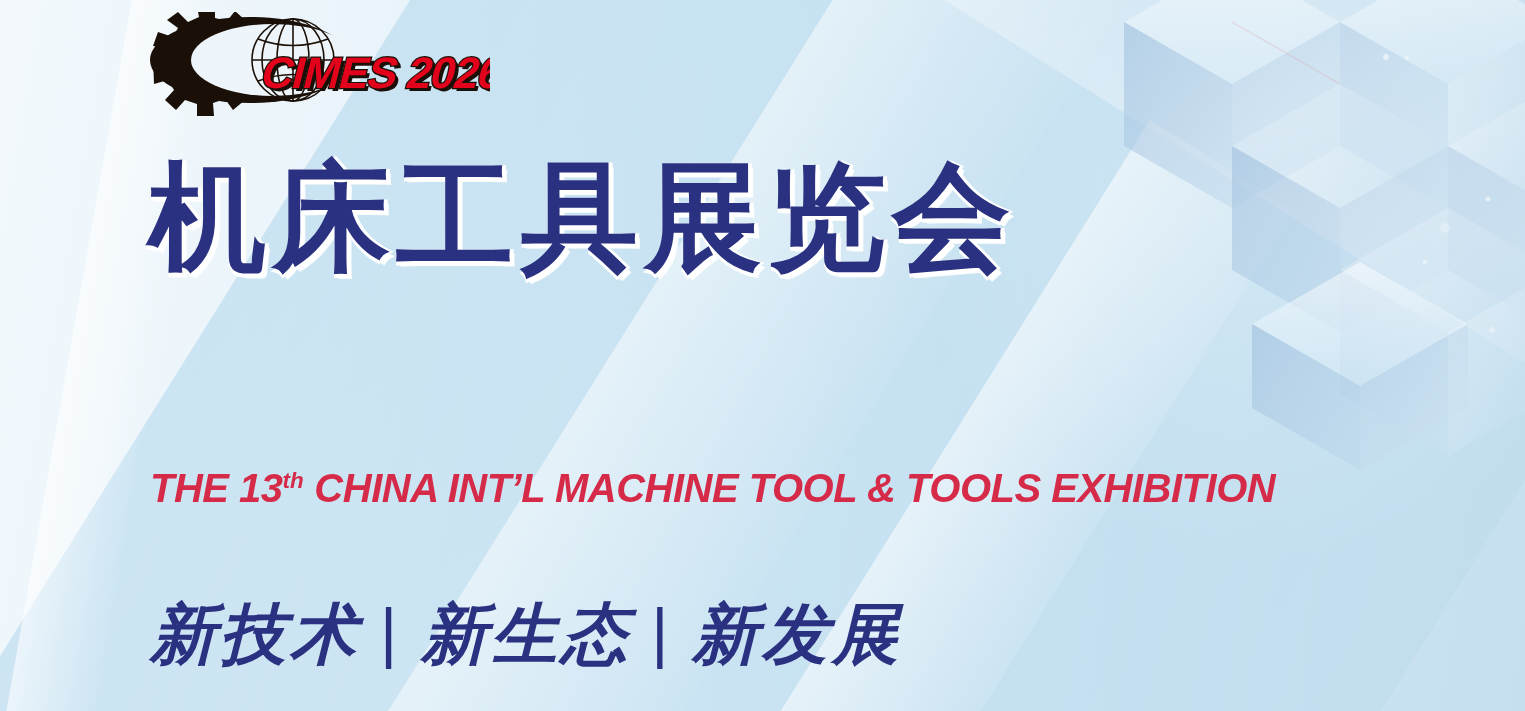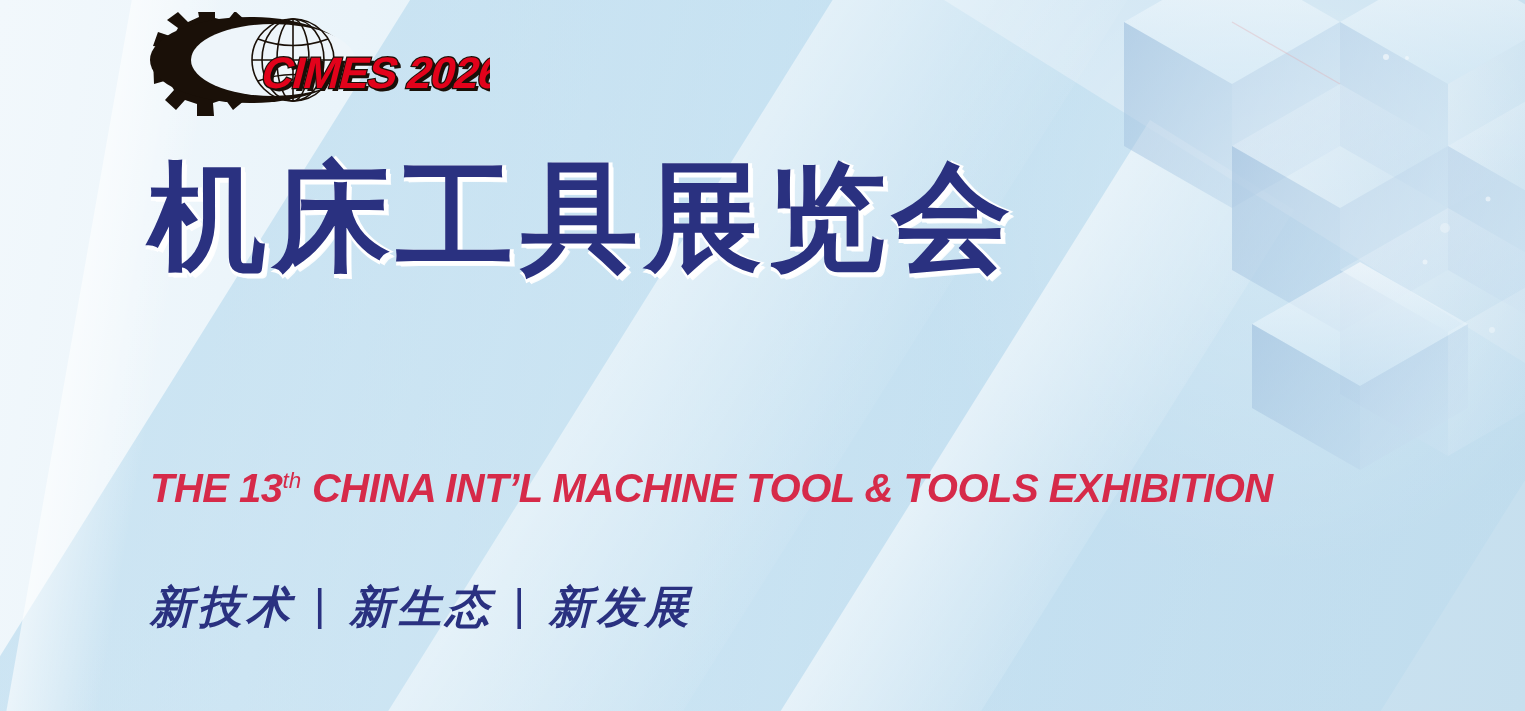--- a/index.html
+++ b/index.html
@@ -94,31 +94,31 @@
     color:#d62a49;
     font-style:italic;
     font-weight:700;
     font-size:40px;
     letter-spacing:-0.5px;
     white-space:nowrap;
   }
   #en-line sup {
     font-size:.56em;
     vertical-align: super;
-    font-weight:400;
+    font-weight:700;
     letter-spacing:0;
   }
 
   #slogan {
     position:absolute;
-    left:150px; top:578px;
+    left:150px; top:590px;
     color:#2a3180;
     font-weight:700;
     font-style:italic;
-    font-size:44px;
+    font-size:66px;
     letter-spacing:4px;
     white-space:nowrap;
   }
   #slogan .sep {
     display:inline-block;
     font-style:normal;
     font-weight:400;
     padding:0 20px;
     transform: translateY(-2px);
   }

